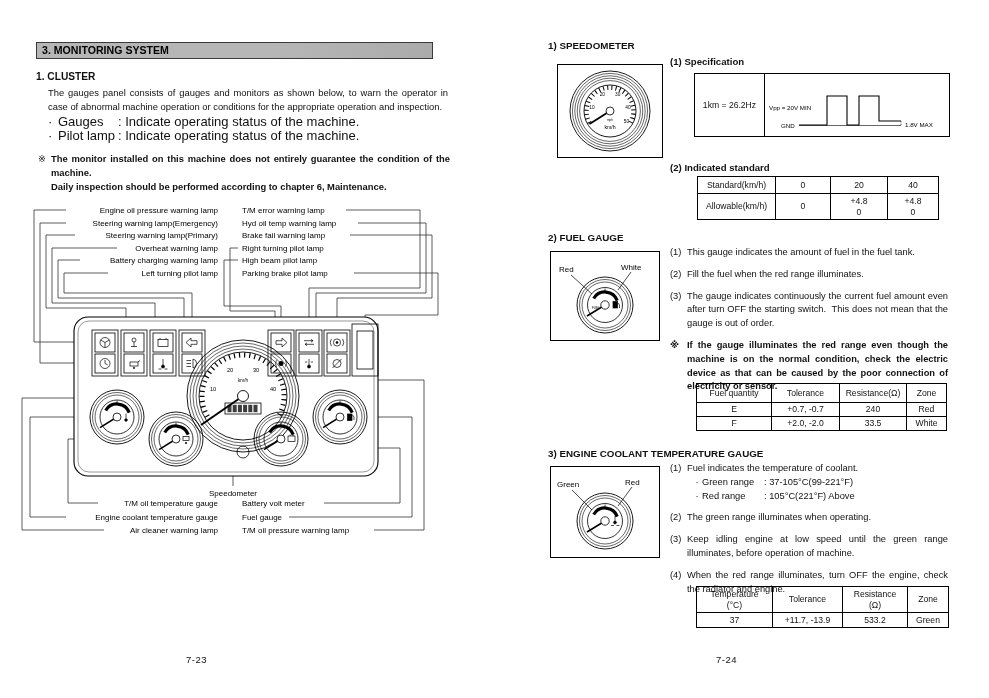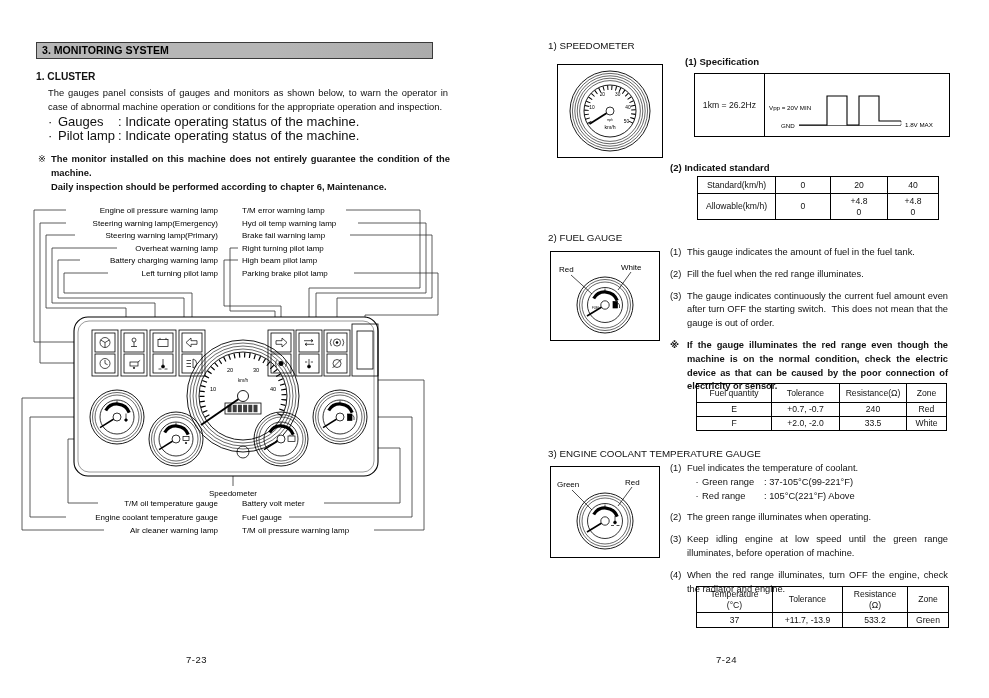--- a/index.html
+++ b/index.html
@@ -16,21 +16,21 @@
   .intro{left:48px;top:86px;width:400px;font-size:9.4px;line-height:14px;text-align:justify;}
   .bullets{left:48px;top:115px;font-size:13px;line-height:14px;}
   .b-dot{display:inline-block;width:10px;}
   .b-term{display:inline-block;width:60px;}
   .note{left:38px;top:152px;width:412px;font-size:9.4px;line-height:14px;}
   .note-row{display:flex;}
   .note-marker{width:13px;flex:none;}
   .note-body{flex:1;text-align:justify;font-weight:bold;}
   .pagenum{font-size:9.5px;letter-spacing:.5px;}
   
-  .sec-h{font-size:9.8px;font-weight:normal;}
+  .sec-h{font-size:9.8px;font-weight:bold;}
   .sub-h{font-size:9.6px;font-weight:bold;}
   .figbox{border:1px solid #000;background:#fff;box-sizing:border-box;}
   table{border-collapse:collapse;table-layout:fixed;}
   .doc-table{border:1.4px solid #000;}
   .doc-table th,.doc-table td{border:1px solid #000;font-size:8.6px;font-weight:normal;
      text-align:center;vertical-align:middle;padding:1px 2px;white-space:pre-line;line-height:11px;}
   .items{font-size:9.3px;line-height:13.8px;}
   .item{display:flex;margin-bottom:8px;}
   .item-num{width:17px;flex:none;}
   .item-text{flex:1;text-align:justify;}
@@ -321,21 +321,21 @@
       <text x="44.3" y="31">20</text>
       <text x="59.7" y="31">30</text>
       <text x="70" y="44">40</text>
       <text x="68.5" y="57.5">50</text>
       <text x="52" y="56" font-size="3">mph</text>
       <text x="52" y="64" font-size="5.2">km/h</text>
     </g>
   </svg>
 </div>
 
-<div class="abs sub-h" style="left:670px;top:56px;margin-left:15px;">(1) Specification</div>
+<div class="abs sub-h" style="left:670px;top:56px;">(1) Specification</div>
 
 <table class="abs doc-table" style="left:694px;top:73px;width:256px;">
   <colgroup>
       <col style="width:70px">
       <col>
     </colgroup>
   <tbody>
   <tr style="height:46px;padding-left:32px;">
     <td>1km = 26.2Hz</td>
     <td>

